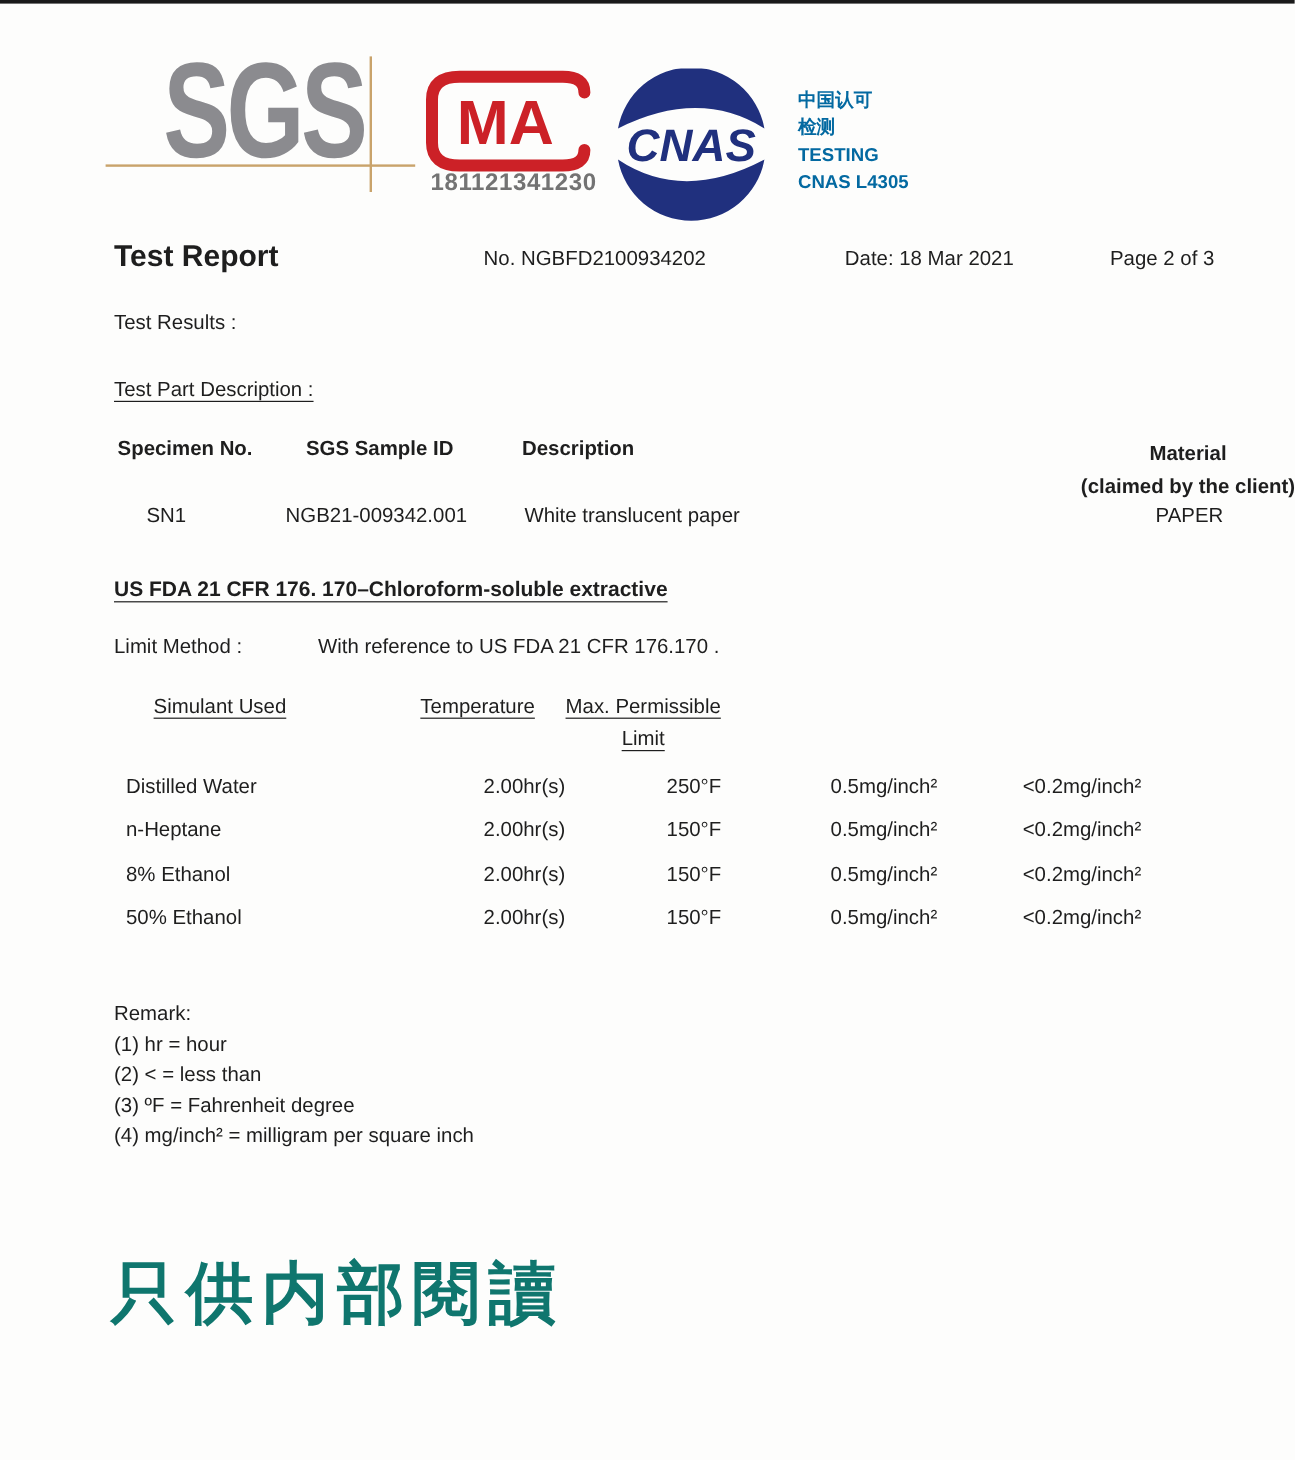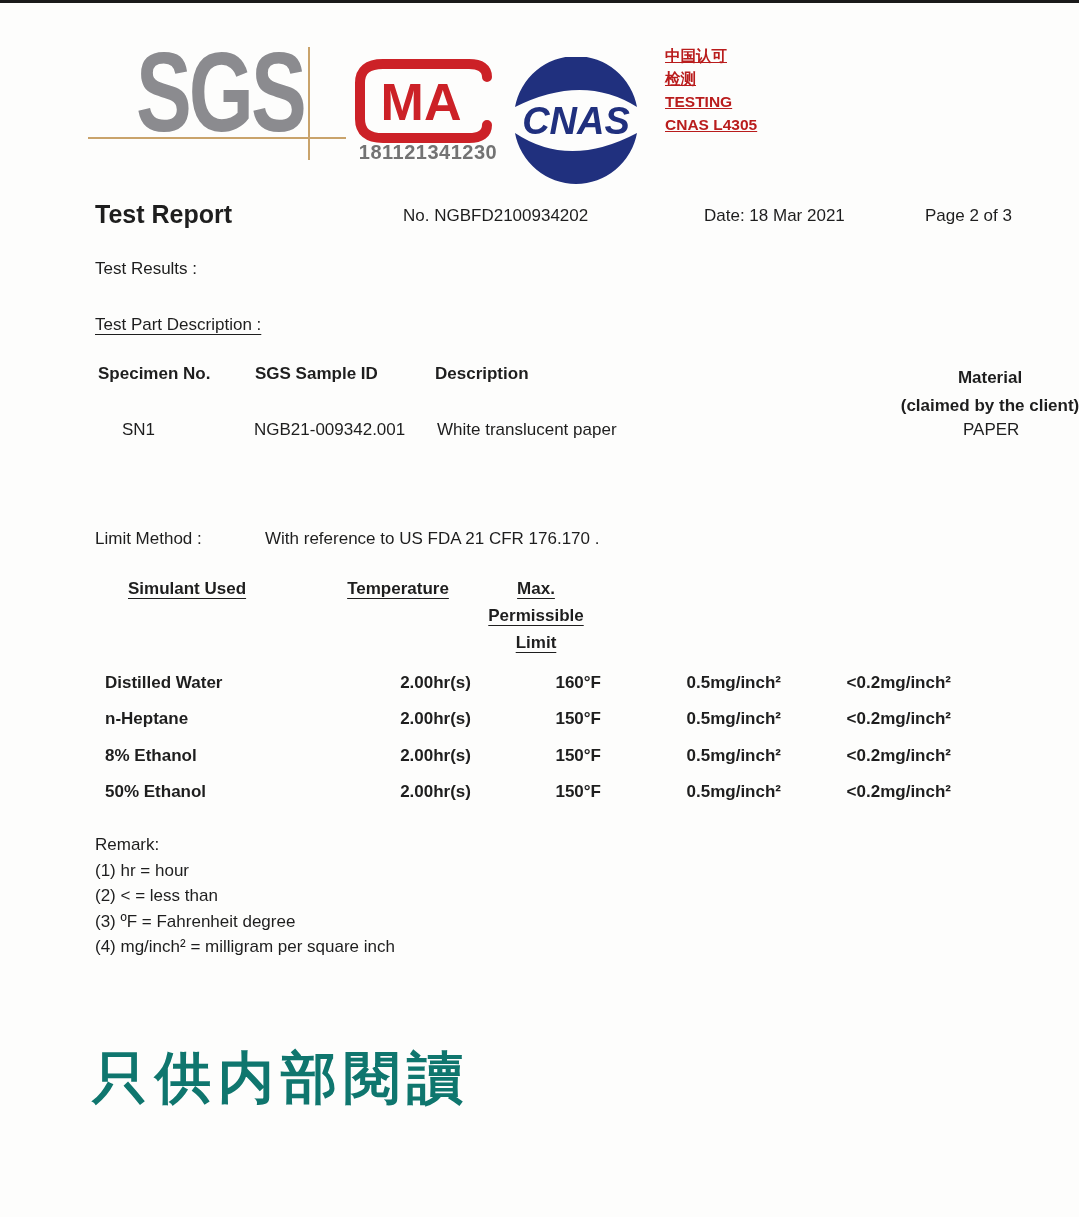--- a/index.html
+++ b/index.html
@@ -33,22 +33,22 @@
 
   .cma-logo { position:absolute; left:353px; top:57px; width:150px; height:88px; }
   .cma-number {
     position:absolute; left:352px; top:141px; width:152px;
     font-size:20px; font-weight:bold; color:#737373; letter-spacing:0.5px;
     text-align:center;
   }
   .cnas-logo { position:absolute; left:503px; top:57px; width:148px; height:128px; }
 
   .accreditation {
-    position:absolute; left:665px; top:44px;
-    font-size:15.5px; font-weight:bold; line-height:23px; color:#b91c1c;text-decoration:underline;
+    position:absolute; left:665px; top:72px;
+    font-size:15.5px; font-weight:bold; line-height:23px; color:#0369a1;
   }
 
   
   .report-title { position:absolute; left:95px; top:200px; font-size:25px; font-weight:bold; }
   .report-no    { position:absolute; left:403px; top:206px; font-size:17px; }
   .report-date  { position:absolute; left:704px; top:206px; font-size:17px; }
   .report-page  { position:absolute; left:925px; top:206px; font-size:17px; }
 
   .test-results-label { position:absolute; left:95px; top:259px; font-size:17px; }
   .test-part-label {
@@ -60,36 +60,36 @@
   .spec-h { position:absolute; font-size:17px; font-weight:bold; top:364px; }
   .spec-h1 { left:98px; }
   .spec-h2 { left:255px; }
   .spec-h3 { left:435px; }
   .spec-material {
     position:absolute; left:885px; top:364px; width:210px;
     font-size:17px; font-weight:bold; text-align:center; line-height:27.5px;
   }
   .spec-d { position:absolute; font-size:17px; top:420px; }
   .spec-d1 { left:122px; }
-  .spec-d2 { left:238px;margin-left:16px; }
+  .spec-d2 { left:238px; }
   .spec-d3 { left:437px; }
   .spec-d4 { left:963px; }
 
   
   .fda-title {
     position:absolute; left:95px; top:481px;
     font-size:17.5px; font-weight:bold;
     text-decoration:underline; text-underline-offset:4px;
   }
   .method-label { position:absolute; left:95px; top:529px; font-size:17px; }
   .method-value { position:absolute; left:265px; top:529px; font-size:17px; }
 
   
   .rtable { position:absolute; left:95px; top:575px; width:866px; font-size:17px; }
-  .r-head, .r-row { display:grid; grid-template-columns:230px 146px 130px 180px 170px;font-weight:bold; }
+  .r-head, .r-row { display:grid; grid-template-columns:230px 146px 130px 180px 170px; }
   .r-head .c { text-align:center; line-height:27px; }
   .r-head .c1 { text-align:left; padding-left:33px; }
   .u { text-decoration:underline; text-underline-offset:4px; }
   .r-row { margin-top:16.5px; height:20px; }
   .r-row:first-of-type { margin-top:7px; }
   .r-row .c { text-align:right; }
   .r-row .c1 { text-align:left; padding-left:10px; }
 
   
   .remark { position:absolute; left:95px; top:832px; font-size:17px; line-height:25.5px; }
@@ -149,37 +149,38 @@
   <div class="spec-h spec-h3">Description</div>
   <div class="spec-material">
     <div>Material</div>
     <div>(claimed by the client)</div>
   </div>
   <div class="spec-d spec-d1">SN1</div>
   <div class="spec-d spec-d2">NGB21-009342.001</div>
   <div class="spec-d spec-d3">White translucent paper</div>
   <div class="spec-d spec-d4">PAPER</div>
 
+  <div class="fda-title">US FDA 21 CFR 176. 170–Chloroform-soluble extractive</div>
   <div class="method-label">Limit Method :</div>
   <div class="method-value">With reference to US FDA 21 CFR 176.170 .</div>
 
   <div class="rtable">
     <div class="r-head">
       <div class="c c1"><span class="u">Simulant Used</span></div>
       <div class="c c3"><span class="u">Temperature</span></div>
       <div class="c c4">
         <div><span class="u">Max. Permissible</span></div>
         <div><span class="u">Limit</span></div>
       </div>
     </div>
 
     <div class="r-row">
       <div class="c c1">Distilled Water</div>
       <div class="c c2">2.00hr(s)</div>
-      <div class="c c3">160°F</div>
+      <div class="c c3">250°F</div>
       <div class="c c4">0.5mg/inch²</div>
       <div class="c c5">&lt;0.2mg/inch²</div>
     </div>
     <div class="r-row">
       <div class="c c1">n-Heptane</div>
       <div class="c c2">2.00hr(s)</div>
       <div class="c c3">150°F</div>
       <div class="c c4">0.5mg/inch²</div>
       <div class="c c5">&lt;0.2mg/inch²</div>
     </div>

